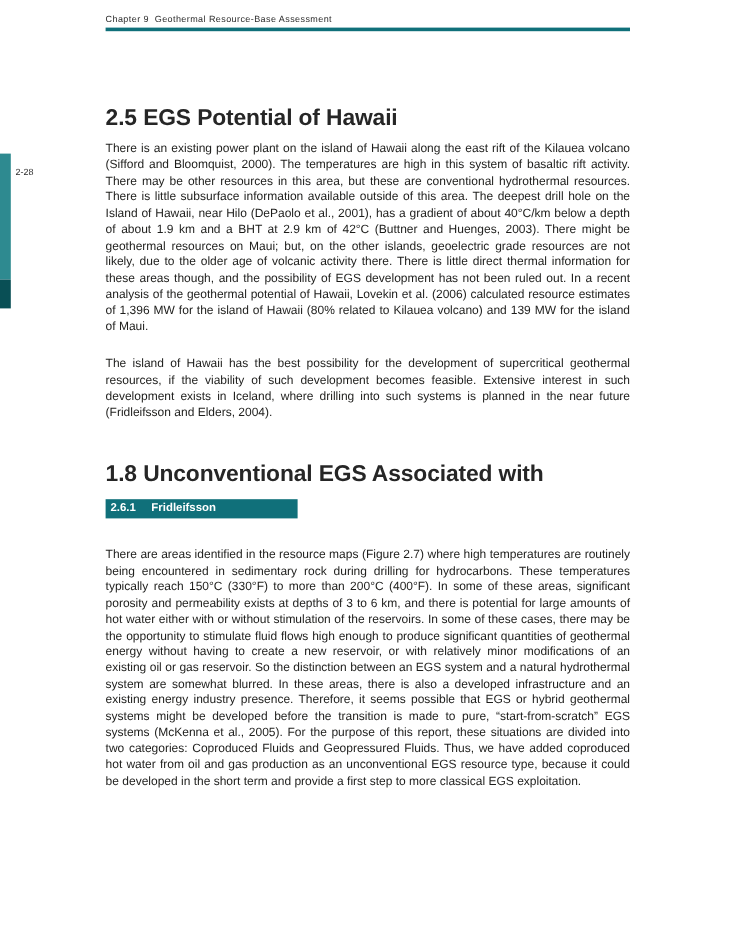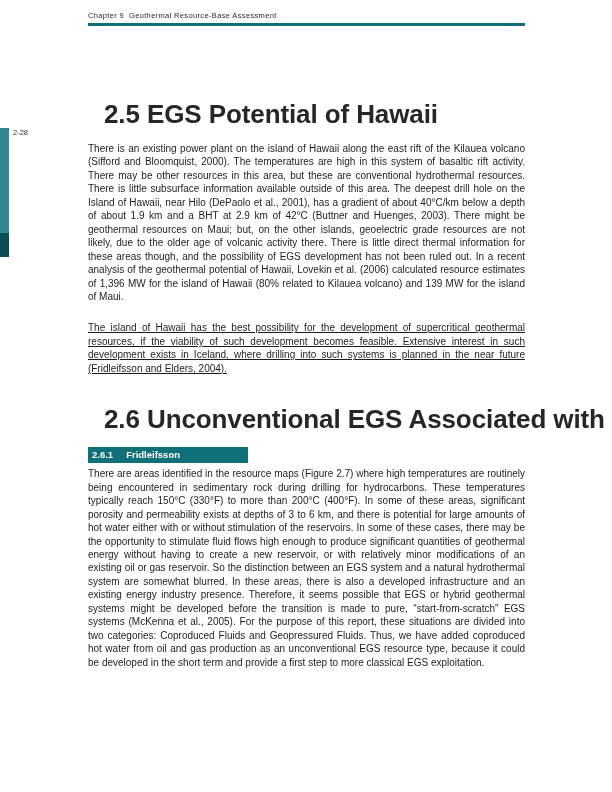--- a/index.html
+++ b/index.html
@@ -25,69 +25,69 @@
     position: absolute; left: 0; top: 128px;
     width: 9px; height: 105px;
     background: var(--teal_light, #2e8a90);
   }
   .side-strip-dark {
     position: absolute; left: 0; top: 233px;
     width: 9px; height: 24px;
     background: var(--teal_dark, #094f55);
   }
   .page-num {
-    position: absolute; left: 13px; top: 128px;
+    position: absolute; left: 13px; top: 139px;
     font-size: 7.5px; color: #2b2b2b;
   }
   .content {
     position: absolute; left: 88px; top: 87px; width: 437px;
   }
   .section-title {
-    margin: 16px;
-    font-weight: bold; font-size: 26px; line-height: 23px;
+    margin: 0;
+    font-weight: bold; font-size: 19px; line-height: 23px;
     color: #262626; letter-spacing: -0.1px;
   }
   .section-title span { white-space: nowrap; }
   .body-text {
     margin: 8px 0 0 0;
     font-size: 10px; line-height: 13.45px;
     text-align: justify; color: #1d1d1b;
   }
-  .para-gap { margin-top: 18px; text-decoration: underline; }
+  .para-gap { margin-top: 18px; }
   .title-26 { margin-top: 33px; }
   .subsection-bar {
     margin-top: 9px;
     width: 152px;
     background: var(--teal, #10707a);
     color: #ffffff;
     font-size: 9.5px; font-weight: bold;
     padding: 2px 4px 3px 4px;
     display: flex; gap: 13px;
     align-items: flex-end;
   }
-  .intro-text { margin-top: 4px; }
+  .intro-text { margin-top: 24px; }
 </style>
 </head>
 <body>
 
 <div class="chapter-header">Chapter 9  Geothermal Resource-Base Assessment</div>
 <div class="header-rule"></div>
 <div class="side-strip"></div>
 <div class="side-strip-dark"></div>
 <div class="page-num">2-28</div>
 
 <div class="content">
 
   <h1 class="section-title">2.5 EGS Potential of Hawaii</h1>
 
   <p class="body-text">There is an existing power plant on the island of Hawaii along the east rift of the Kilauea volcano (Sifford and Bloomquist, 2000). The temperatures are high in this system of basaltic rift activity. There may be other resources in this area, but these are conventional hydrothermal resources. There is little subsurface information available outside of this area. The deepest drill hole on the Island of Hawaii, near Hilo (DePaolo et al., 2001), has a gradient of about 40°C/km below a depth of about 1.9 km and a BHT at 2.9 km of 42°C (Buttner and Huenges, 2003). There might be geothermal resources on Maui; but, on the other islands, geoelectric grade resources are not likely, due to the older age of volcanic activity there. There is little direct thermal information for these areas though, and the possibility of EGS development has not been ruled out. In a recent analysis of the geothermal potential of Hawaii, Lovekin et al. (2006) calculated resource estimates of 1,396 MW for the island of Hawaii (80% related to Kilauea volcano) and 139 MW for the island of Maui.</p>
 
   <p class="body-text para-gap">The island of Hawaii has the best possibility for the development of supercritical geothermal resources, if the viability of such development becomes feasible. Extensive interest in such development exists in Iceland, where drilling into such systems is planned in the near future (Fridleifsson and Elders, 2004).</p>
 
-  <h1 class="section-title title-26"><span>2.6 Unconventional EGS Associated with</span><br></h1>
+  <h1 class="section-title title-26"><span>1.8 Unconventional EGS Associated with</span><br></h1>
 
   <div class="subsection-bar">
     <span>2.6.1</span>
     <span>Fridleifsson</span>
   </div>
 
   <p class="body-text intro-text">There are areas identified in the resource maps (Figure 2.7) where high temperatures are routinely being encountered in sedimentary rock during drilling for hydrocarbons. These temperatures typically reach 150°C (330°F) to more than 200°C (400°F). In some of these areas, significant porosity and permeability exists at depths of 3 to 6 km, and there is potential for large amounts of hot water either with or without stimulation of the reservoirs. In some of these cases, there may be the opportunity to stimulate fluid flows high enough to produce significant quantities of geothermal energy without having to create a new reservoir, or with relatively minor modifications of an existing oil or gas reservoir. So the distinction between an EGS system and a natural hydrothermal system are somewhat blurred. In these areas, there is also a developed infrastructure and an existing energy industry presence. Therefore, it seems possible that EGS or hybrid geothermal systems might be developed before the transition is made to pure, “start-from-scratch” EGS systems (McKenna et al., 2005). For the purpose of this report, these situations are divided into two categories: Coproduced Fluids and Geopressured Fluids. Thus, we have added coproduced hot water from oil and gas production as an unconventional EGS resource type, because it could be developed in the short term and provide a first step to more classical EGS exploitation.</p>
 
 </div>
 

